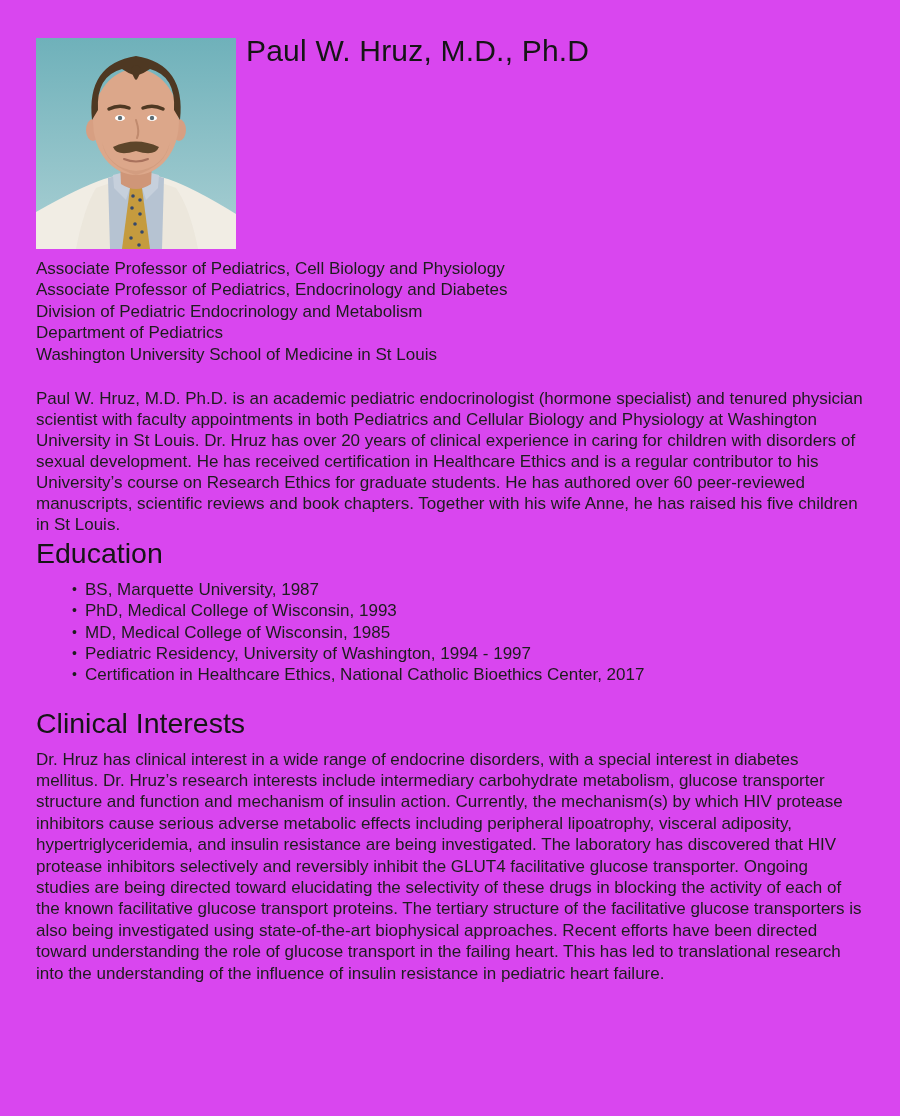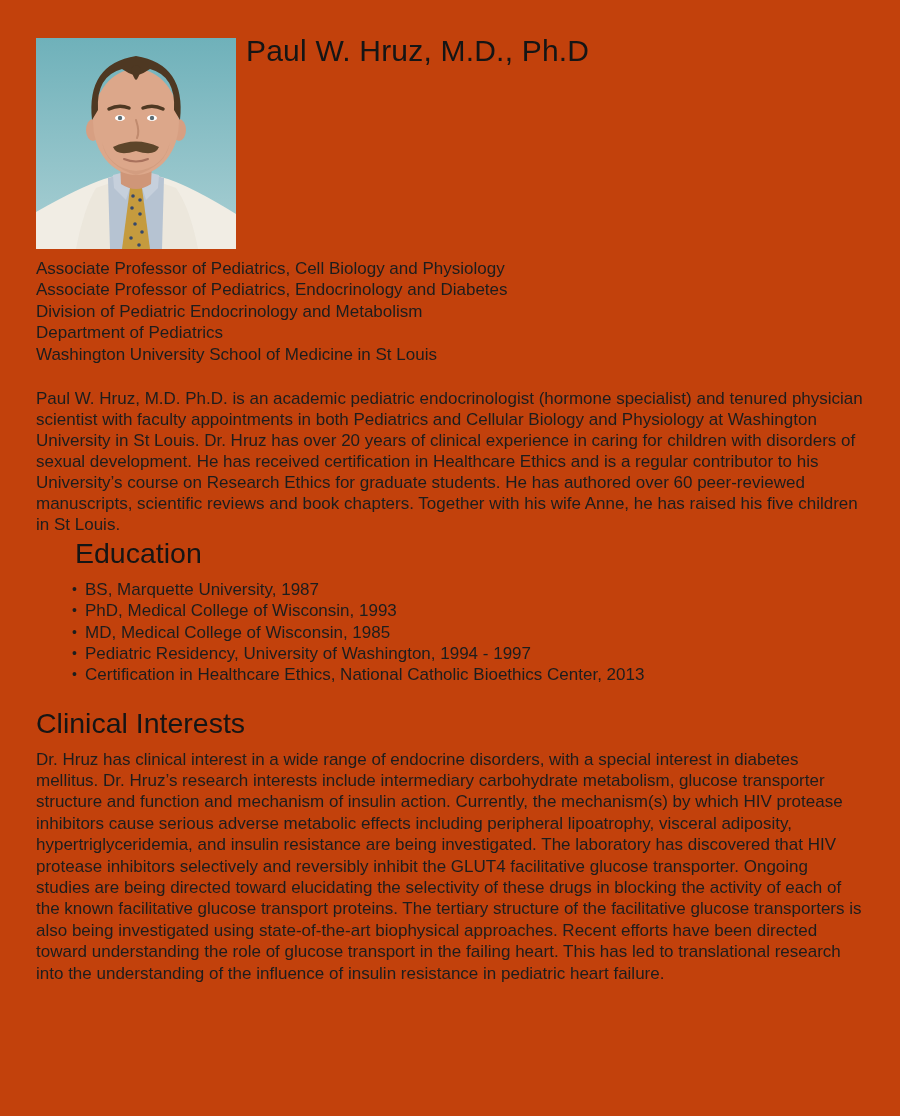--- a/index.html
+++ b/index.html
@@ -1,21 +1,21 @@
 <!DOCTYPE html>
 <html><head>
 <meta charset="utf-8">
 <style>
   * { box-sizing: border-box; }
   html, body { margin: 0; padding: 0; background: #ffffff; }
   .page {
     position: relative;
     width: 900px;
     height: 1116px;
-    background: #c2410c;
+    background: #d946ef;
     color: #1d1d1d;
     font-family: "Liberation Sans", "DejaVu Sans", sans-serif;
     padding: 34px 36px 0 36px;
     overflow: hidden;
   }
   .header {
     display: flex;
     align-items: flex-start;
     gap: 10px;
     height: 215px;
@@ -46,21 +46,21 @@
     font-size: 17px;
     line-height: 21px;
   }
   h2.section-heading {
     font-size: 28.5px;
     font-weight: 400;
     line-height: 1.15;
     margin: 21px 0 9px 0;
     color: #151515;
   }
-  h2.section-heading.h2-first { margin-top: 2px; margin-left: 39px; }
+  h2.section-heading.h2-first { margin-top: 2px; }
   ul.bullet-list {
     list-style: none;
     margin: 0 0 0 36px;
     padding: 0;
     font-size: 17px;
     line-height: 21.4px;
   }
   ul.bullet-list li {
     position: relative;
     padding-left: 13px;
@@ -159,19 +159,19 @@
 
   <h2 class="section-heading h2-first">Education</h2>
   <ul class="bullet-list">
     <li>BS, Marquette University, 1987</li>
     <li>PhD, Medical College of Wisconsin, 1993</li>
     <li>MD, Medical College of Wisconsin, 1985</li>
   </ul>
 
   <ul class="bullet-list">
     <li>Pediatric Residency, University of Washington, 1994 - 1997</li>
-    <li>Certification in Healthcare Ethics, National Catholic Bioethics Center, 2013</li>
+    <li>Certification in Healthcare Ethics, National Catholic Bioethics Center, 2017</li>
   </ul>
 
   <h2 class="section-heading">Clinical Interests</h2>
   <p class="section-paragraph">Dr. Hruz has clinical interest in a wide range of endocrine disorders, with a special interest in diabetes mellitus. Dr. Hruz’s research interests include intermediary carbohydrate metabolism, glucose transporter structure and function and mechanism of insulin action. Currently, the mechanism(s) by which HIV protease inhibitors cause serious adverse metabolic effects including peripheral lipoatrophy, visceral adiposity, hypertriglyceridemia, and insulin resistance are being investigated. The laboratory has discovered that HIV protease inhibitors selectively and reversibly inhibit the GLUT4 facilitative glucose transporter. Ongoing studies are being directed toward elucidating the selectivity of these drugs in blocking the activity of each of the known facilitative glucose transport proteins. The tertiary structure of the facilitative glucose transporters is also being investigated using state-of-the-art biophysical approaches. Recent efforts have been directed toward understanding the role of glucose transport in the failing heart. This has led to translational research into the understanding of the influence of insulin resistance in pediatric heart failure.</p>
 
 </div>
 
 </body></html>

